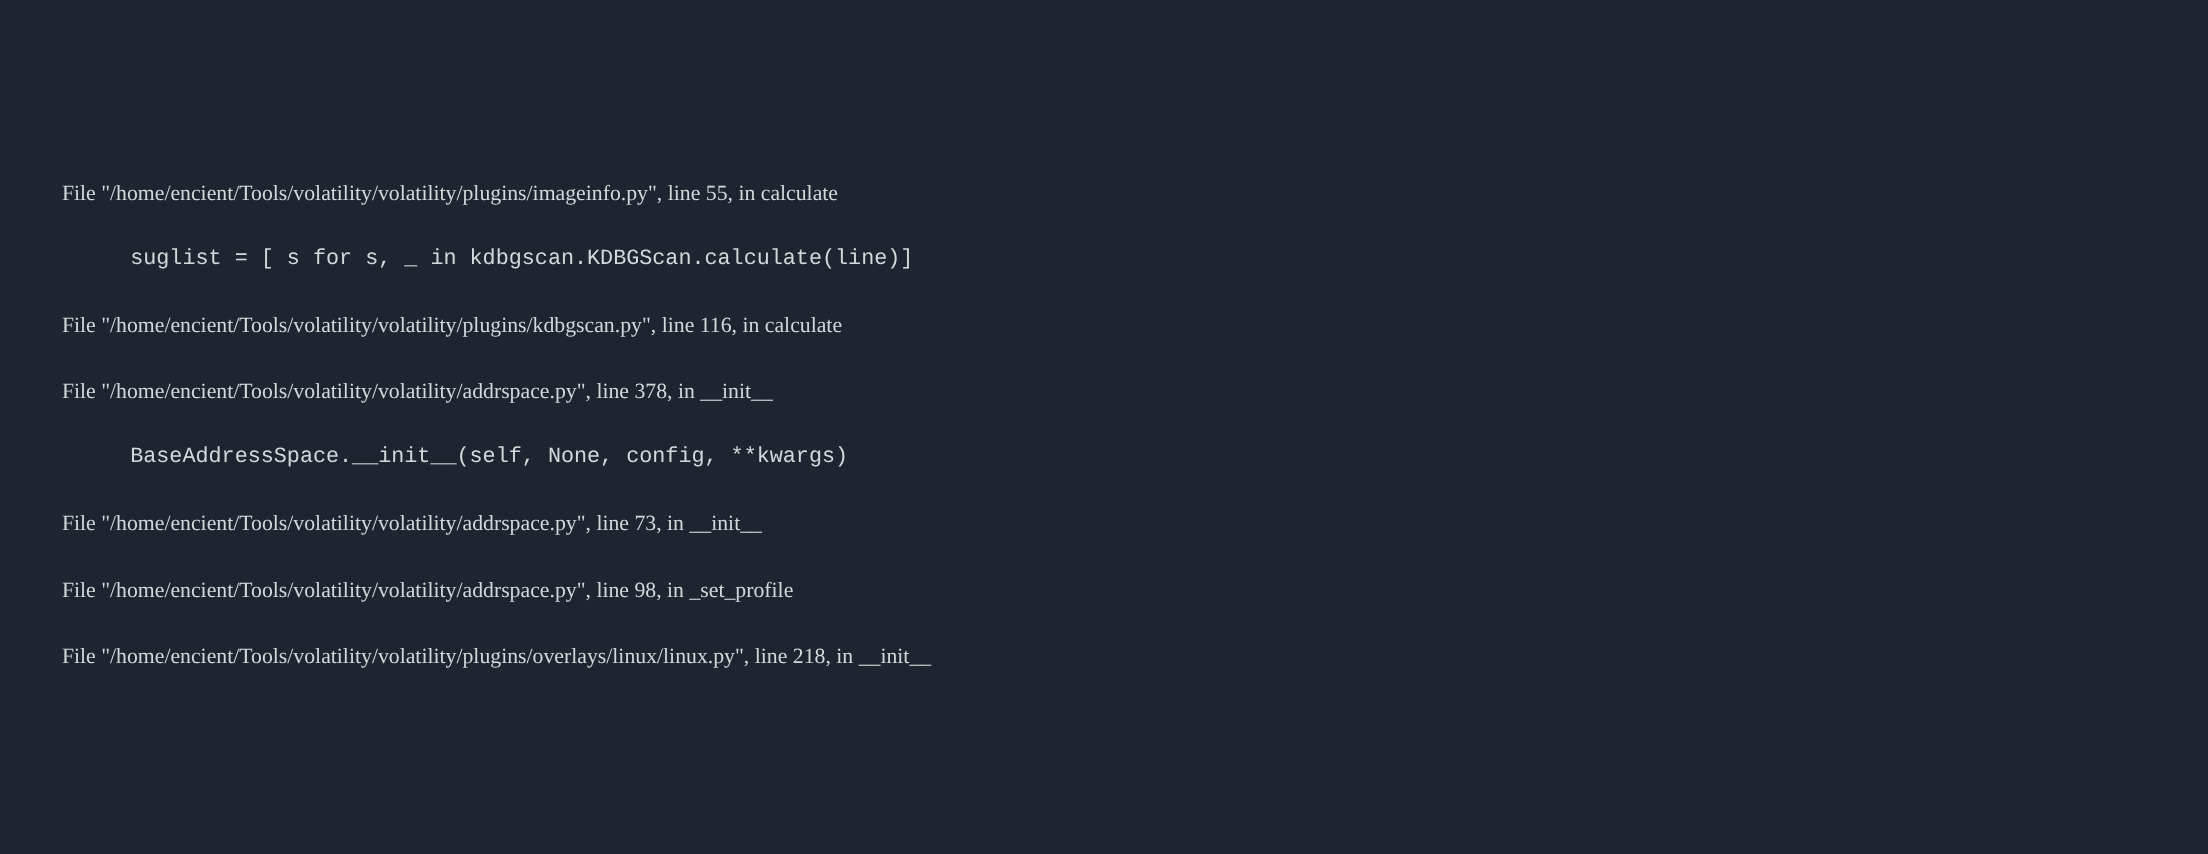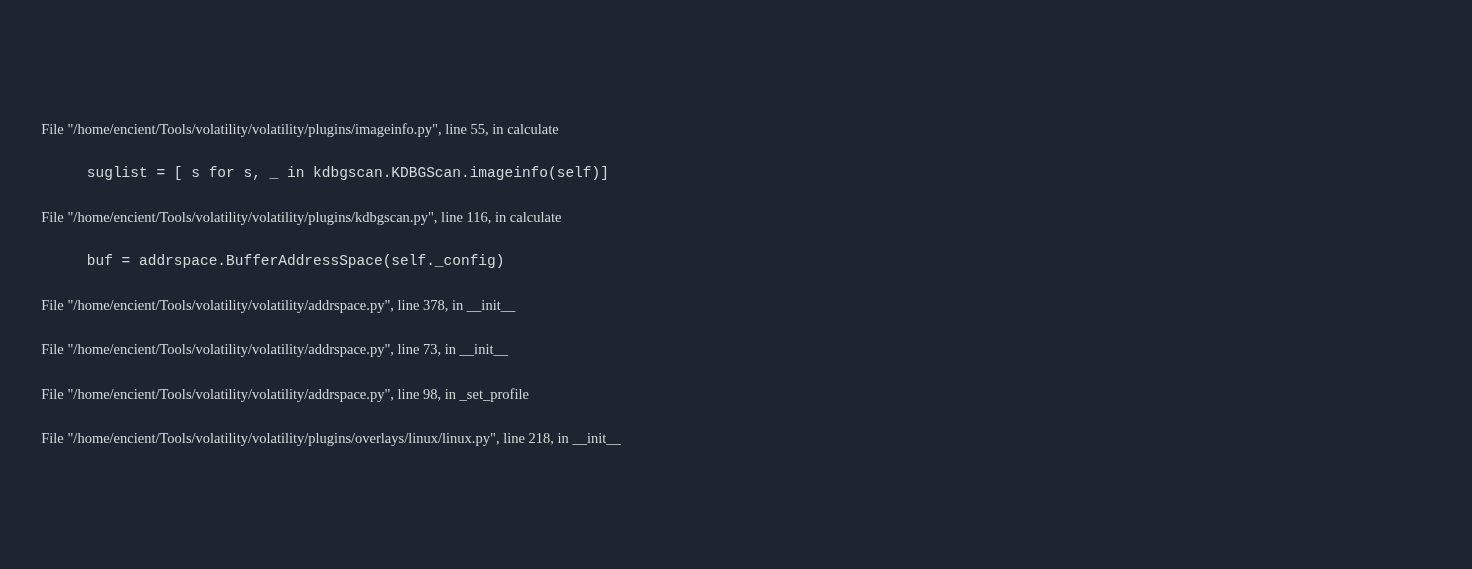--- a/index.html
+++ b/index.html
@@ -25,24 +25,24 @@
       padding-left: 48px;
     }
   </style>
 </head>
 <body>
 
 
 
 <div>
 <div class="traceback-line">  File "/home/encient/Tools/volatility/volatility/plugins/imageinfo.py", line 55, in calculate</div>
-<div class="traceback-code">    suglist = [ s for s, _ in kdbgscan.KDBGScan.imageinfo(self)]</div>
+<div class="traceback-code">    suglist = [ s for s, _ in kdbgscan.KDBGScan.calculate(line)]</div>
 <div class="traceback-line">  File "/home/encient/Tools/volatility/volatility/plugins/kdbgscan.py", line 116, in calculate</div>
-<div class="traceback-code">    buf = addrspace.BufferAddressSpace(self._config)</div>
 <div class="traceback-line">  File "/home/encient/Tools/volatility/volatility/addrspace.py", line 378, in __init__</div>
+<div class="traceback-code">    BaseAddressSpace.__init__(self, None, config, **kwargs)</div>
 <div class="traceback-line">  File "/home/encient/Tools/volatility/volatility/addrspace.py", line 73, in __init__</div>
 <div class="traceback-line">  File "/home/encient/Tools/volatility/volatility/addrspace.py", line 98, in _set_profile</div>
 <div class="traceback-line">  File "/home/encient/Tools/volatility/volatility/plugins/overlays/linux/linux.py", line 218, in __init__</div>
 
 
 
 
 
 
 

